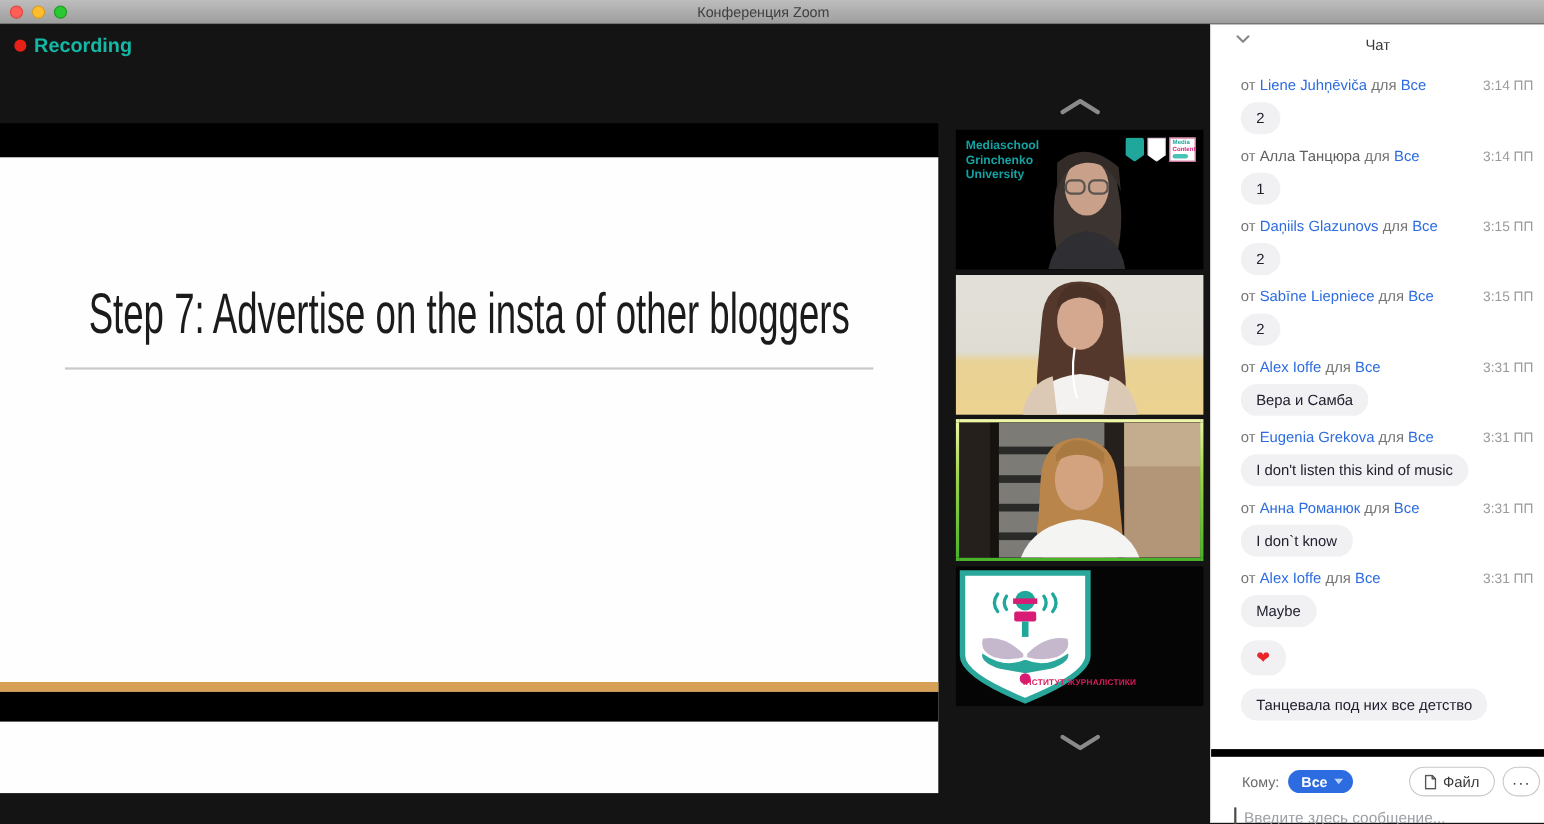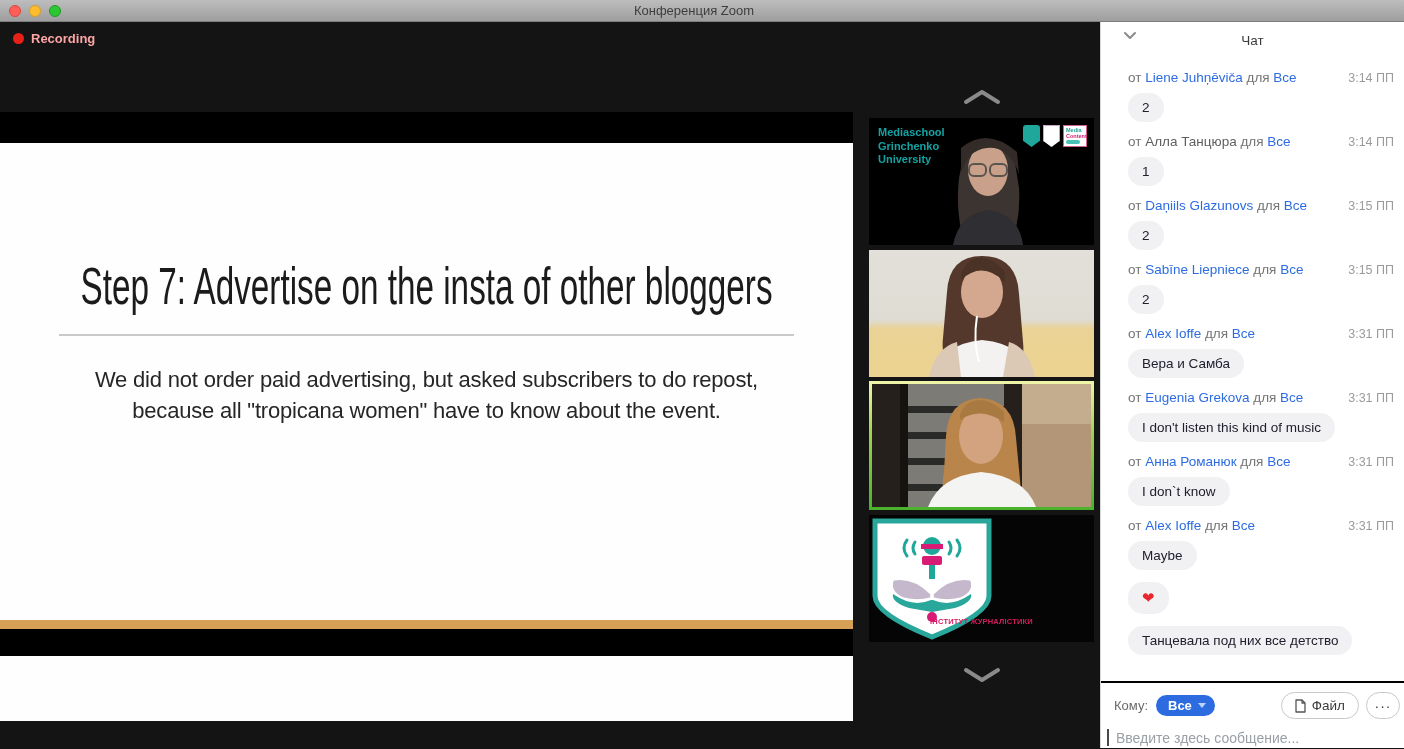--- a/index.html
+++ b/index.html
@@ -15,21 +15,21 @@
   .light.yellow { background:#febc2e; border:0.5px solid #d89e24; }
   .light.green { background:#2ac833; border:0.5px solid #1f9a27; }
   .win-title { position:absolute; left:0; right:16px; text-align:center; font-size:13px; color:#3e3e3e; }
 
   .app { display:flex; height:726px; }
 
   
   .stage { position:relative; width:1100px; background:#141414; flex:none; }
   .recording { position:absolute; left:13px; top:9px; display:flex; align-items:center; gap:7px; }
   .rec-dot { width:11px; height:11px; border-radius:50%; background:#e62117; }
-  .rec-label { color:#fca5a5; font-size:13px; font-weight:bold; }
+  .rec-label { color:#14b8a6; font-size:18px; font-weight:bold; }
 
   .slide-black-top   { position:absolute; left:0; top:90px;  width:853px; height:31px; background:#000; }
   .slide-white       { position:absolute; left:0; top:121px; width:853px; height:578px; background:#fefefe;
                        padding-top:113px; text-align:center; }
   .slide-orange-bar  { position:absolute; left:0; top:598px; width:853px; height:9px; background:#d6a056; }
   .slide-black-bottom{ position:absolute; left:0; top:607px; width:853px; height:27px; background:#000; }
 
   .slide-title-wrap { display:flex; justify-content:center; }
   .slide-title { font-size:52px; color:#1b1b1b; white-space:nowrap; transform:scaleX(0.64); transform-origin:center;
                  letter-spacing:0; font-weight:400; }
@@ -63,21 +63,21 @@
   .msg { margin-bottom:12px; }
   .msg-head { display:flex; justify-content:space-between; align-items:baseline; margin-bottom:8px; }
   .msg-from { font-size:13.5px; color:#757575; }
   .sender.link, .recipient { color:#2d6ce0; }
   .sender.plain { color:#5f5f5f; }
   .msg-time { font-size:12.5px; color:#9b9b9b; }
   .msg-bubble { display:inline-block; background:#f1f1f4; border-radius:15px; padding:7px 14px;
                 font-size:13.5px; color:#20202e; max-width:240px; }
   .msg-bubble.emoji .msg-text { color:#e8262c; font-size:15px; }
 
-  .chat-footer { flex:none; border-top:2px solid #000000; padding:9px 4px 0 13px; height:67px; }
+  .chat-footer { flex:none; border-top:7px solid #000000; padding:9px 4px 0 28px; height:67px; }
   .footer-row { display:flex; align-items:center; }
   .to-label { font-size:13px; color:#6b6b6b; margin-right:8px; }
   .to-pill { background:#2d6ce0; color:#fff; border:none; border-radius:11px; height:21px; padding:0 9px 0 12px;
              font-size:13px; font-weight:bold; display:flex; align-items:center; gap:6px; cursor:pointer; }
   .caret-down { width:0; height:0; border-left:4px solid transparent; border-right:4px solid transparent; border-top:5px solid #bcd2f7; }
   .footer-spacer { flex:1; }
   .file-btn { display:flex; align-items:center; gap:6px; background:#fff; border:1px solid #c8c8c8; border-radius:14px;
               height:27px; padding:0 13px; font-size:13.5px; color:#3a3a3a; cursor:pointer; }
   .more-btn { background:#fff; border:1px solid #c8c8c8; border-radius:14px; height:27px; width:34px; margin-left:7px;
               font-size:14px; color:#3a3a3a; cursor:pointer; letter-spacing:1px; }
@@ -109,24 +109,20 @@
       <div class="rec-label">Recording</div>
     </div>
 
     <div class="slide-black-top"></div>
 
     <div class="slide-white">
       <div class="slide-title-wrap">
         <div class="slide-title">Step 7: Advertise on the insta of other bloggers</div>
       </div>
       <div class="slide-divider"></div>
-      <div class="slide-body">
-        <div>We did not order paid advertising, but asked subscribers to do repost,</div>
-        <div>because all "tropicana women" have to know about the event.</div>
-      </div>
     </div>
 
     <div class="slide-orange-bar"></div>
     <div class="slide-black-bottom"></div>
 
     <div class="thumbs">
       <button class="chev-btn" aria-label="scroll videos up">
         <svg width="40" height="16" viewBox="0 0 40 16">
             <polyline points="4,13 20,3 36,13" fill="none" stroke="#8a8a8a" stroke-width="4" stroke-linecap="round" stroke-linejoin="round"></polyline>
           </svg>

